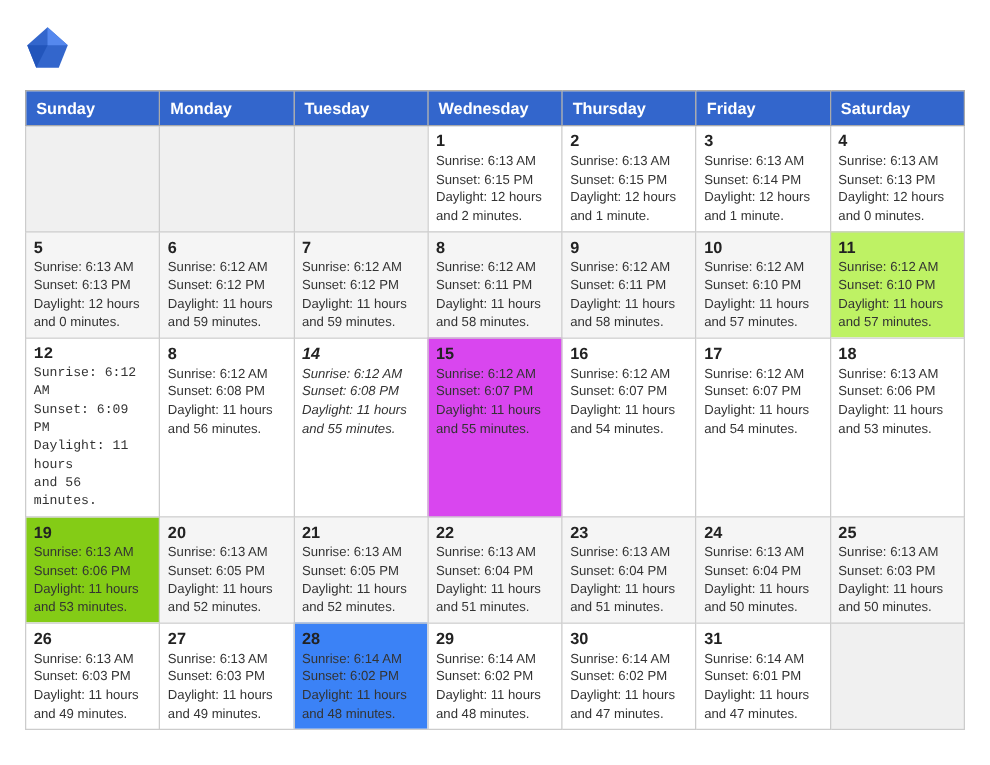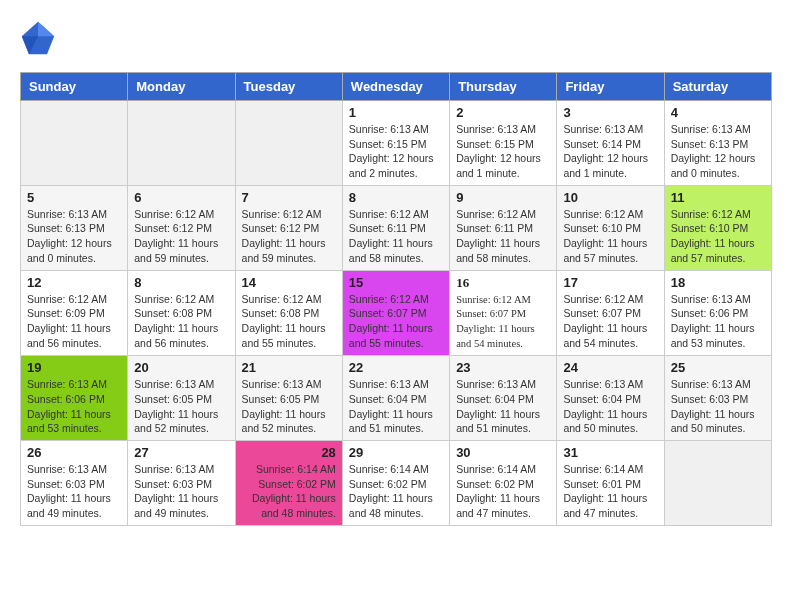--- a/index.html
+++ b/index.html
@@ -199,49 +199,49 @@
         </td>
         <td style="background: #bef264;">
           <span class="day-num">11</span>
           <div class="day-info" style="white-space: pre-line;">Sunrise: 6:12 AM
 Sunset: 6:10 PM
 Daylight: 11 hours
 and 57 minutes.</div>
         </td>
       </tr>
       <tr>
-        <td style="background: rgb(255, 255, 255);">
+        <td style="background: rgb(255, 255, 255); font-family: Liberation Mono, monospace;">
           <span class="day-num">12</span>
           <div class="day-info" style="white-space: pre-line;">Sunrise: 6:12 AM
 Sunset: 6:09 PM
 Daylight: 11 hours
 and 56 minutes.</div>
         </td>
         <td style="background: rgb(255, 255, 255);">
           <span class="day-num">8</span>
           <div class="day-info" style="white-space: pre-line;">Sunrise: 6:12 AM
 Sunset: 6:08 PM
 Daylight: 11 hours
 and 56 minutes.</div>
         </td>
-        <td style="background: rgb(255, 255, 255);">
+        <td style="background: rgb(255, 255, 255); font-style: italic;">
           <span class="day-num">14</span>
           <div class="day-info" style="white-space: pre-line;">Sunrise: 6:12 AM
 Sunset: 6:08 PM
 Daylight: 11 hours
 and 55 minutes.</div>
         </td>
         <td style="background: #d946ef; margin-left: 27px;">
           <span class="day-num">15</span>
           <div class="day-info" style="white-space: pre-line;">Sunrise: 6:12 AM
 Sunset: 6:07 PM
 Daylight: 11 hours
 and 55 minutes.</div>
         </td>
-        <td style="background: rgb(255, 255, 255); font-family: Liberation Serif, serif;">
+        <td style="background: rgb(255, 255, 255);">
           <span class="day-num">16</span>
           <div class="day-info" style="white-space: pre-line;">Sunrise: 6:12 AM
 Sunset: 6:07 PM
 Daylight: 11 hours
 and 54 minutes.</div>
         </td>
         <td style="background: rgb(255, 255, 255);">
           <span class="day-num">17</span>
           <div class="day-info" style="white-space: pre-line;">Sunrise: 6:12 AM
 Sunset: 6:07 PM
@@ -315,21 +315,21 @@
 Daylight: 11 hours
 and 49 minutes.</div>
         </td>
         <td style="background: rgb(255, 255, 255);">
           <span class="day-num">27</span>
           <div class="day-info" style="white-space: pre-line;">Sunrise: 6:13 AM
 Sunset: 6:03 PM
 Daylight: 11 hours
 and 49 minutes.</div>
         </td>
-        <td style="background: #ec4899; text-align: right;">
+        <td style="background: #3b82f6;">
           <span class="day-num">28</span>
           <div class="day-info" style="white-space: pre-line;">Sunrise: 6:14 AM
 Sunset: 6:02 PM
 Daylight: 11 hours
 and 48 minutes.</div>
         </td>
         <td style="background: rgb(255, 255, 255);">
           <span class="day-num">29</span>
           <div class="day-info" style="white-space: pre-line;">Sunrise: 6:14 AM
 Sunset: 6:02 PM

